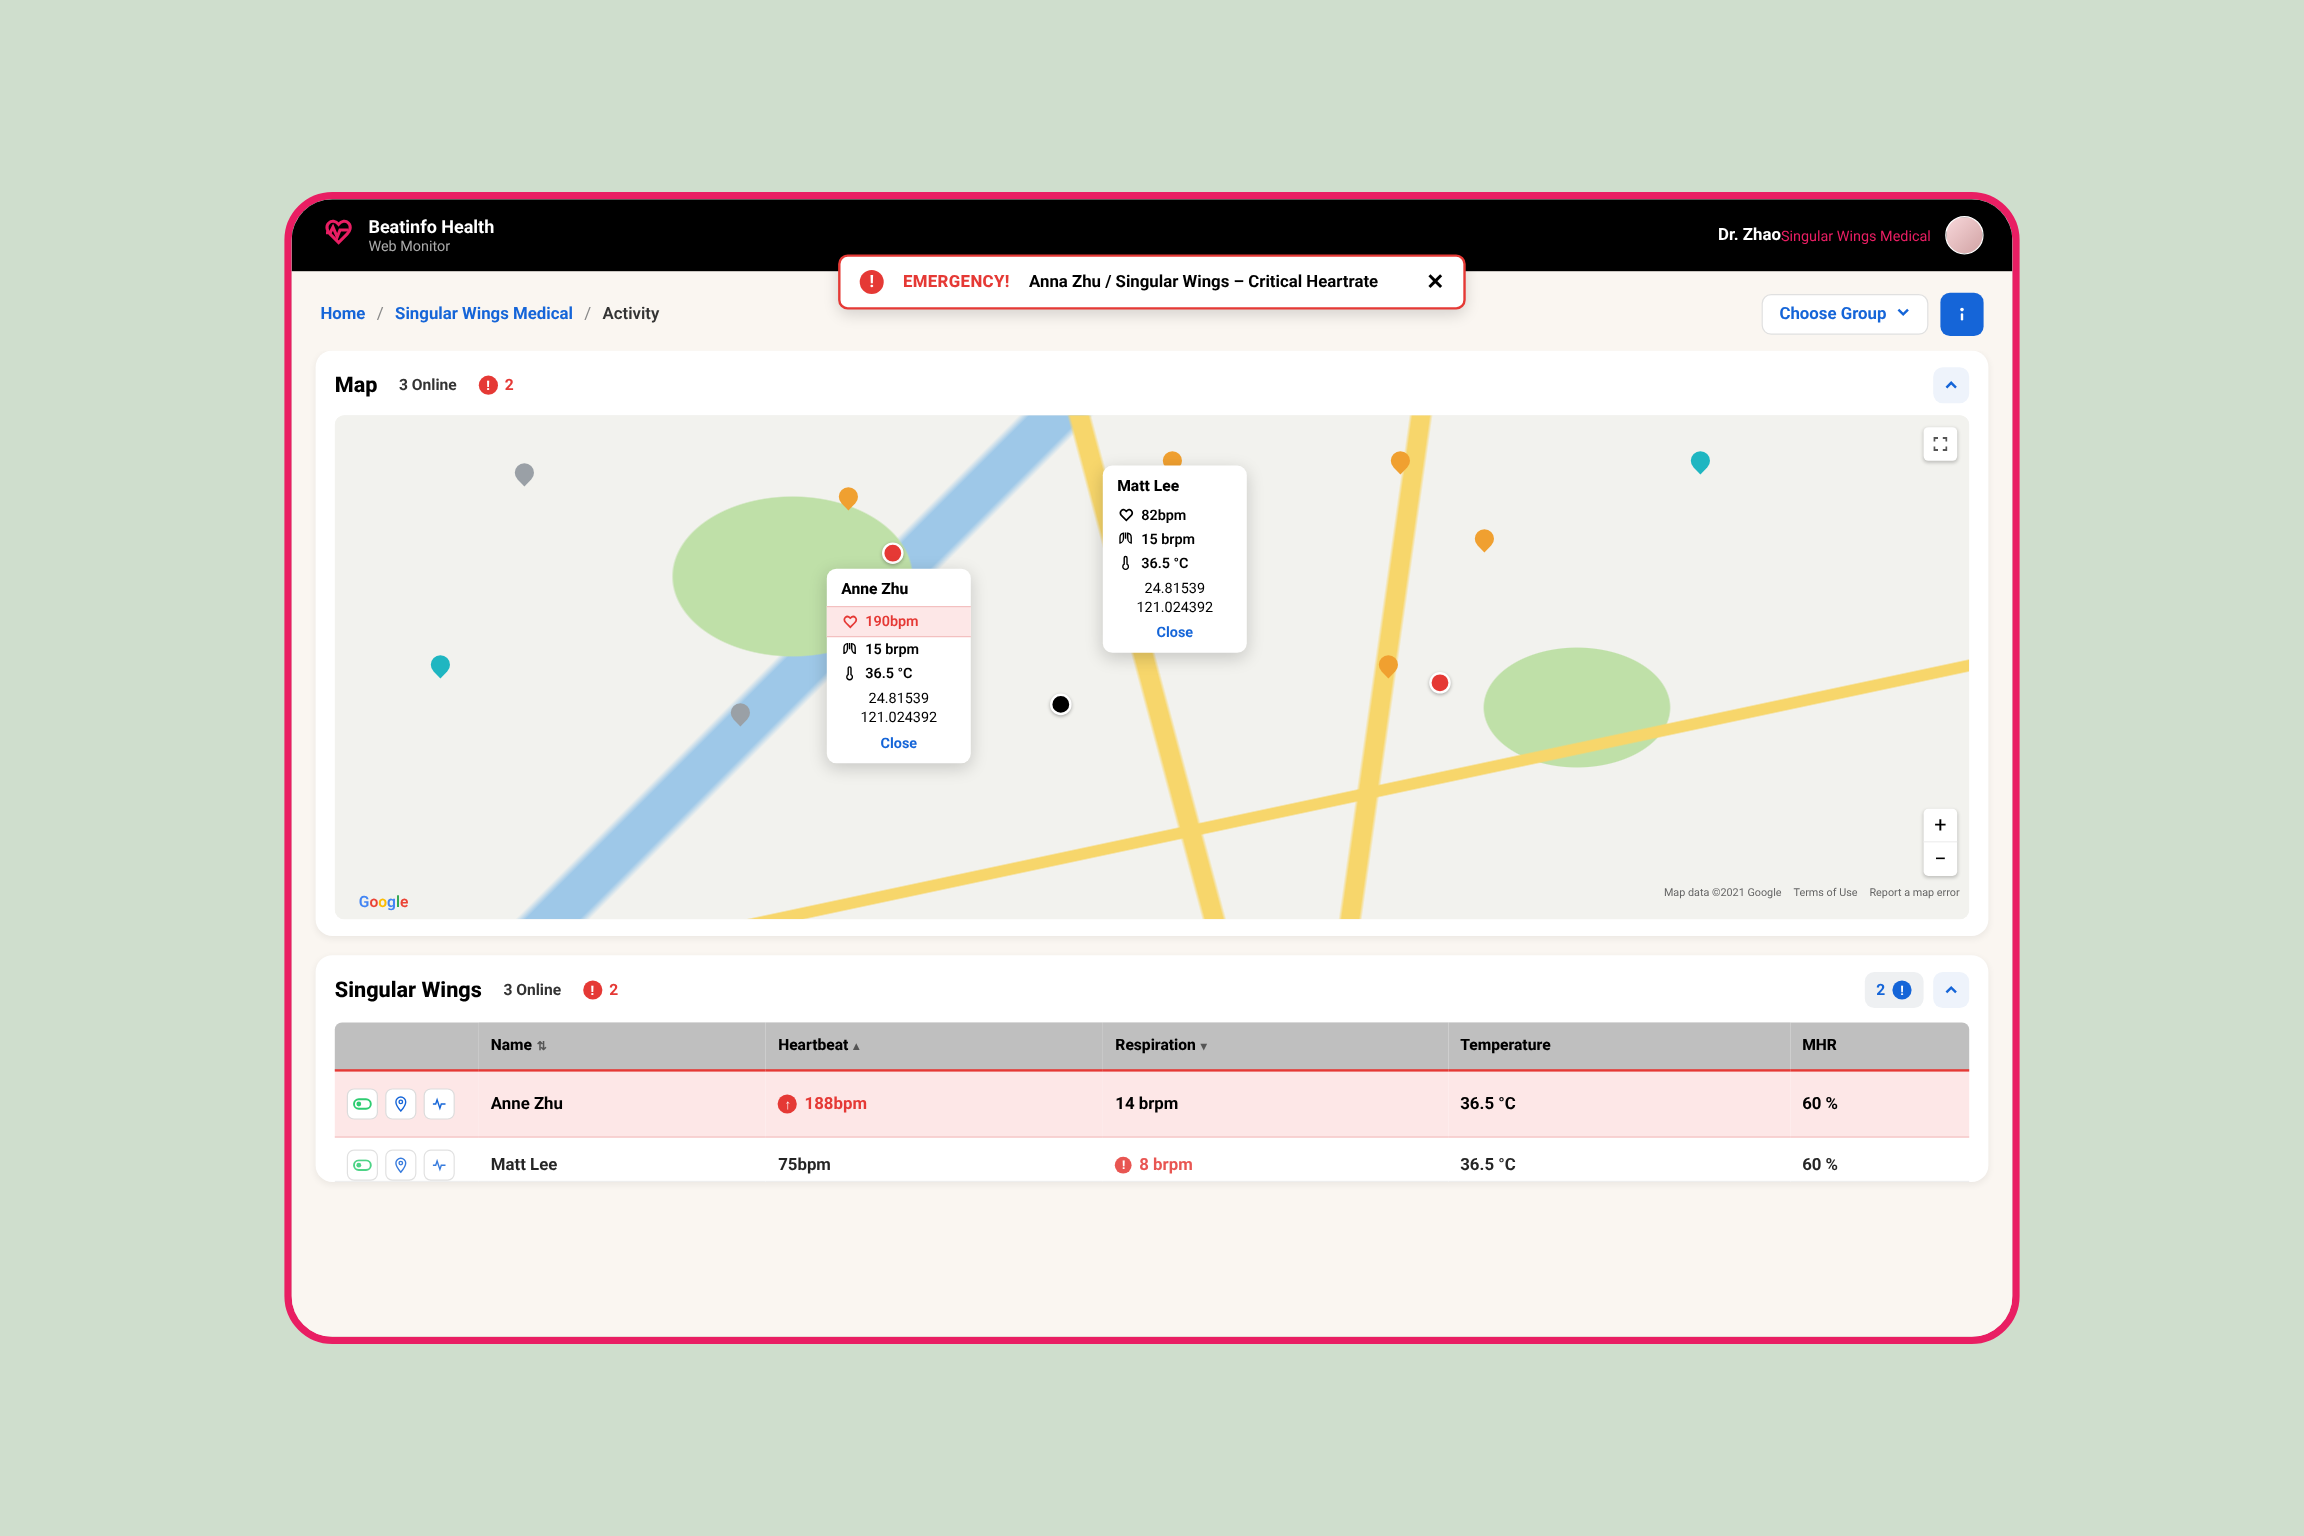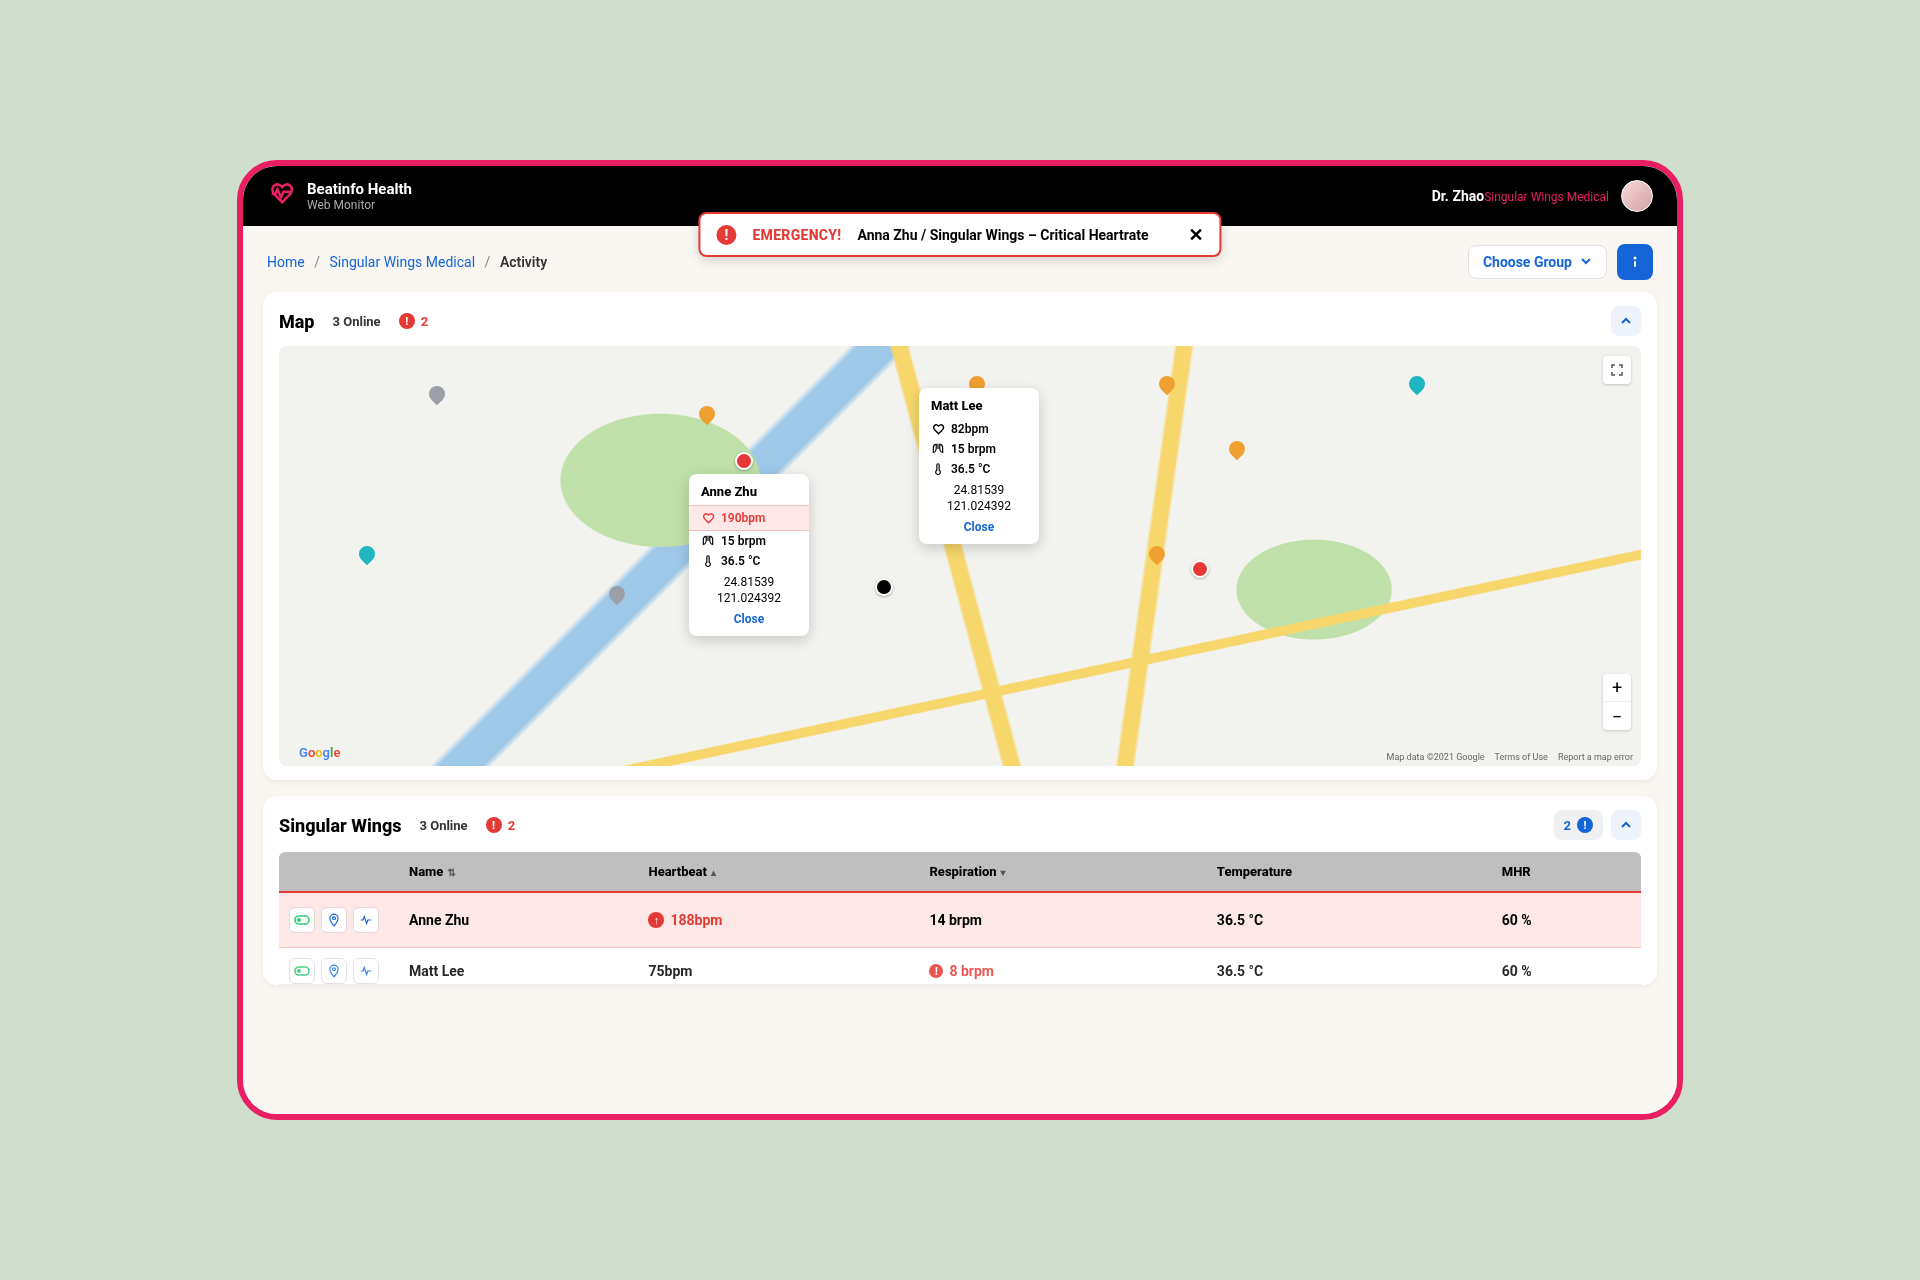--- a/index.html
+++ b/index.html
@@ -69,21 +69,21 @@
 .alert-text { font-weight: 700; font-size: 14px; }
 .alert-close { margin-left: 24px; cursor: pointer; font-size: 18px; font-weight: 700; }
 
 .crumb-row {
   display: flex;
   align-items: center;
   justify-content: space-between;
   padding: 18px 24px 12px;
 }
 .crumbs { font-size: 14px; }
-.crumbs a { color: #1565d8; text-decoration: none; font-weight: 400; }
+.crumbs a { color: #1565d8; text-decoration: none; font-weight: 700; }
 .crumbs .sep { color: #888; margin: 0 6px; }
 .crumbs .current { color: #333; font-weight: 600; }
 .crumb-actions { display: flex; gap: 10px; align-items: center; }
 .choose-group {
   background: #fff; border: 1px solid #e0e0e0; border-radius: 8px;
   padding: 8px 14px; display: flex; align-items: flex-start; gap: 8px;
   color: #1565d8; font-weight: 700; font-size: 14px; cursor: pointer;
 }
 .info-btn { width: 36px; height: 36px; background: #1565d8; border-radius: 8px; display: flex; align-items: center; justify-content: center; color: #fff; font-weight: 800; cursor: pointer; }
 
@@ -123,21 +123,21 @@
     linear-gradient(98deg, transparent 63%, #f7d66b 63.2%, #f7d66b 64.2%, transparent 64.4%),
     radial-gradient(ellipse 180px 120px at 28% 32%, #bfe0a8 0%, #bfe0a8 55%, transparent 56%),
     radial-gradient(ellipse 140px 90px at 76% 58%, #bfe0a8 0%, #bfe0a8 55%, transparent 56%),
     linear-gradient(135deg, transparent 32%, #9ec8e8 32.5%, #9ec8e8 35%, transparent 35.5%),
     #f2f2ee;
 }
 .map-fullscreen { position: absolute; top: 10px; right: 10px; width: 28px; height: 28px; background: #fff; border-radius: 4px; box-shadow: 0 1px 3px rgba(0,0,0,0.2); display: flex; align-items: center; justify-content: center; font-size: 12px; cursor: pointer; }
 .map-zoom { position: absolute; bottom: 36px; right: 10px; width: 28px; background: #fff; border-radius: 4px; box-shadow: 0 1px 3px rgba(0,0,0,0.2); display: flex; flex-direction: column; }
 .map-zoom div { height: 28px; display: flex; align-items: center; justify-content: center; font-size: 18px; cursor: pointer; border-bottom: 1px solid #eee; }
 .map-zoom div:last-child { border-bottom: none; }
-.map-footer { position: absolute; bottom: 4px; right: 8px; font-size: 9px; color: #666; display: flex; gap: 10px; }
+.map-footer { position: absolute; bottom: 16px; right: 8px; font-size: 9px; color: #666; display: flex; gap: 10px; }
 .map-footer span { cursor: pointer; }
 .google-logo { position: absolute; bottom: 6px; left: 20px; font-size: 13px; font-weight: 600; }
 .google-logo .g1{color:#4285F4}.google-logo .g2{color:#EA4335}.google-logo .g3{color:#FBBC05}.google-logo .g4{color:#4285F4}.google-logo .g5{color:#34A853}.google-logo .g6{color:#EA4335}
 .marker { position: absolute; width: 18px; height: 18px; border-radius: 50%; border: 2px solid #fff; box-shadow: 0 1px 3px rgba(0,0,0,0.3); }
 .marker.red { background: #e53935; }
 .marker.black { background: #000; }
 .poi-pin { position: absolute; width: 16px; height: 16px; background:#f0a030; border-radius:50% 50% 50% 0; transform: rotate(-45deg); }
 .poi-pin.teal { background:#1fb6c1; }
 .poi-pin.gray { background:#9aa0a6; }
 

